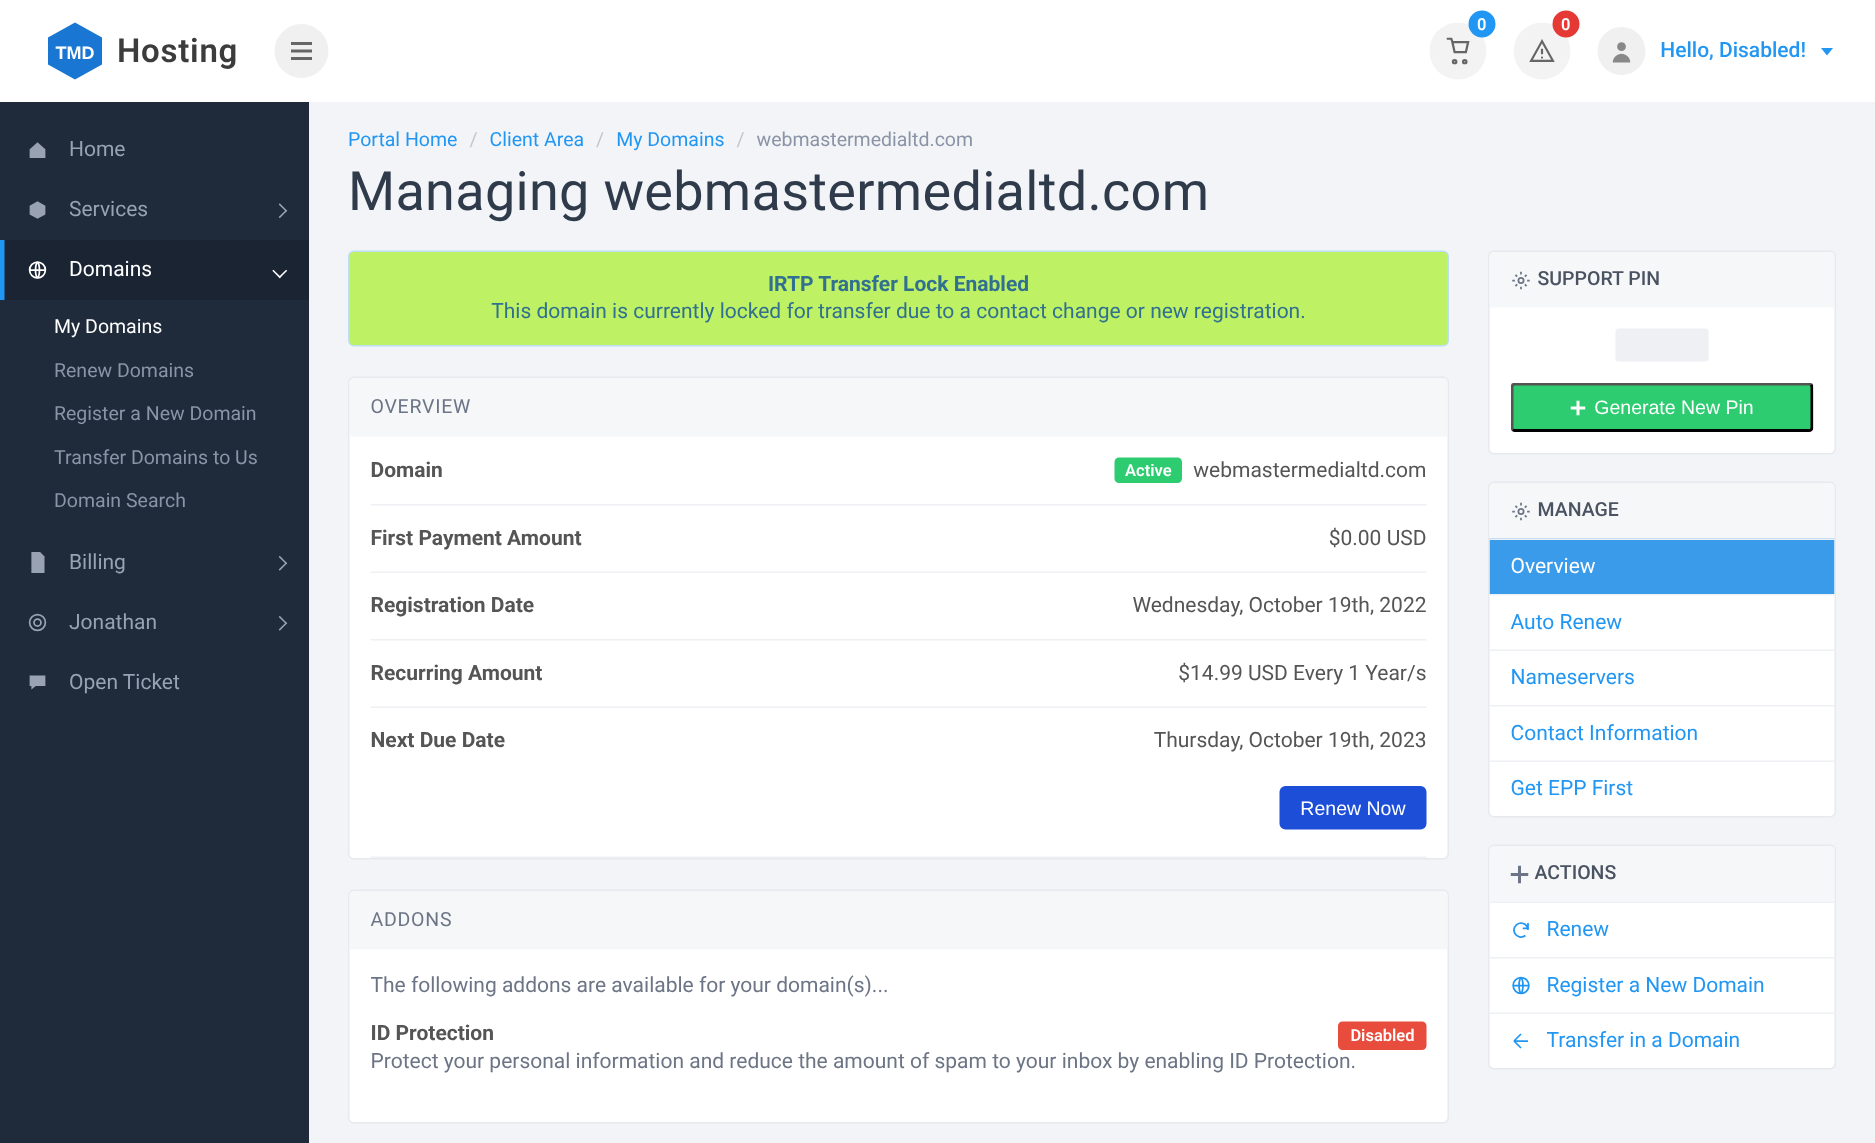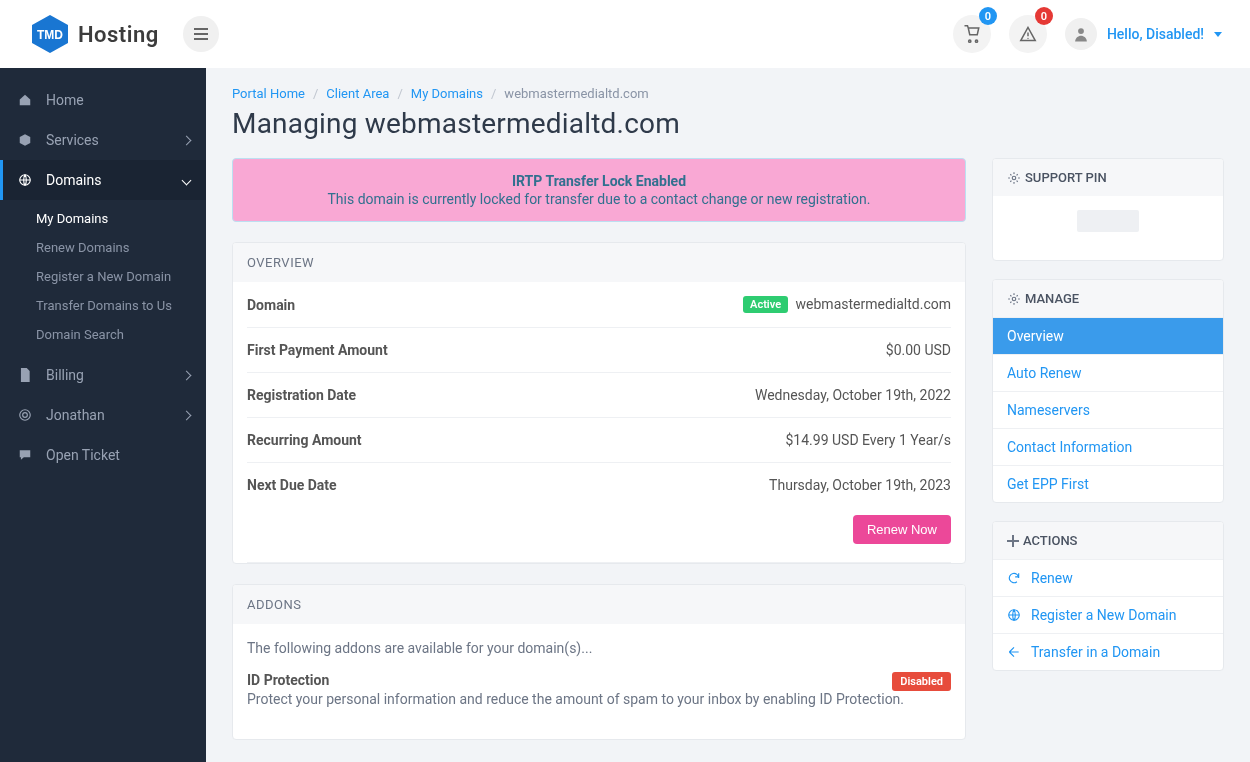--- a/index.html
+++ b/index.html
@@ -30,39 +30,39 @@
 .nav-item.open{color:#fff;border-left:3px solid #2196f3;background:#1a2433;padding-left:13px;}
 .nav-item.open::after{transform:rotate(45deg);border-color:#fff;}
 .nav-icon{width:18px;margin-right:12px;display:flex;align-items:center;justify-content:center;}
 .nav-sub{padding:4px 0 6px 0;}
 .nav-sub .sub-item{display:block;padding:7px 16px 7px 36px;color:#8a94a6;cursor:pointer;font-size:13px;}
 .nav-sub .sub-item.active{color:#fff;}
 
 .breadcrumb{display:flex;align-items:center;gap:8px;color:#8a94a6;font-size:13px;margin-bottom:6px;}
 .breadcrumb a{color:#2196f3;}
 .crumb-sep{color:#c0c6d0;}
-.page-title{font-size:28px;font-weight:400;color:#2f3a4a;letter-spacing:.2px;margin-bottom:18px;}
+.page-title{font-size:36px;font-weight:400;color:#2f3a4a;letter-spacing:.2px;margin-bottom:18px;}
 
 .cols{display:flex;gap:26px;align-items:flex-start;}
 .col-main{flex:1;min-width:0;}
 .col-side{width:232px;flex-shrink:0;}
 
-.alert-info{background:#f9a8d4;border:1px solid #bcdff1;border-radius:4px;padding:14px 18px;text-align:center;color:#31708f;margin-bottom:20px;}
+.alert-info{background:#bef264;border:1px solid #bcdff1;border-radius:4px;padding:14px 18px;text-align:center;color:#31708f;margin-bottom:20px;}
 .alert-info .alert-title{font-weight:700;color:#31708f;margin-bottom:2px;}
 
 .panel{background:#fff;border:1px solid #e6e9ed;border-radius:4px;margin-bottom:20px;overflow:hidden;}
 .panel-header{background:#f6f7f9;padding:12px 14px;color:#6c7585;font-size:13px;letter-spacing:.5px;}
 .panel-body{padding:0 14px;}
 .dl{display:flex;justify-content:space-between;align-items:center;padding:14px 0;border-bottom:1px solid #eef0f3;gap:16px;}
 .dl:last-child{border-bottom:none;}
 .dl-label{font-weight:700;color:#555;}
 .dl-value{color:#555;text-align:left;}
 .status-pill{display:inline-block;background:#2ecc71;color:#fff;font-size:11px;padding:2px 7px;border-radius:3px;font-weight:600;margin-right:4px;vertical-align:1px;}
 .btn{display:inline-block;border:none;border-radius:4px;cursor:pointer;font-size:13px;padding:7px 14px;}
-.btn-primary{background:#ec4899;color:#fff;margin-left:22px;}
+.btn-primary{background:#1d4ed8;color:#fff;margin-left:22px;}
 .btn-success-sm{background:#2ecc71;color:#fff;width:100%;display:flex;align-items:center;justify-content:center;gap:6px;padding:7px 0;border-radius:3px;font-size:13px;}
 .renew-row{display:flex;justify-content:flex-end;padding:8px 0 18px 0;border-bottom:1px solid #eef0f3;}
 
 .addons-text{color:#6c7585;padding:16px 0 16px 0;}
 .addon-head{display:flex;justify-content:space-between;align-items:flex-start;}
 .addon-name{font-weight:700;color:#555;}
 .addon-desc{color:#6c7585;margin-bottom:14px;}
 .disabled-pill{background:#e74c3c;color:#fff;font-size:11px;padding:3px 8px;border-radius:3px;font-weight:600;}
 .addons-body{padding:0 14px 18px 14px;}
 
@@ -254,20 +254,26 @@
         <div class="side-panel">
           <div class="side-panel-header">
             <svg width="14" height="14" viewBox="0 0 24 24" fill="#6c7585">
                 <circle cx="12" cy="12" r="3" fill="none" stroke="#6c7585" stroke-width="2"></circle>
                 <path d="M12 2v3M12 19v3M22 12h-3M5 12H2M18.4 5.6l-2 2M7.6 16.4l-2 2M18.4 18.4l-2-2M7.6 7.6l-2-2" stroke="#6c7585" stroke-width="2"></path>
               </svg>
             <span>SUPPORT PIN</span>
           </div>
           <div class="side-panel-body">
             <div class="pin-box"></div>
+            <button class="btn-success-sm">
+              <svg width="10" height="10" viewBox="0 0 10 10">
+                  <path d="M5 0v10M0 5h10" stroke="#fff" stroke-width="2"></path>
+                </svg>
+              <span>Generate New Pin</span>
+            </button>
           </div>
         </div>
 
         <div class="side-panel">
           <div class="side-panel-header">
             <svg width="14" height="14" viewBox="0 0 24 24" fill="#6c7585">
                 <circle cx="12" cy="12" r="3" fill="none" stroke="#6c7585" stroke-width="2"></circle>
                 <path d="M12 2v3M12 19v3M22 12h-3M5 12H2M18.4 5.6l-2 2M7.6 16.4l-2 2M18.4 18.4l-2-2M7.6 7.6l-2-2" stroke="#6c7585" stroke-width="2"></path>
               </svg>
             <span>MANAGE</span>

